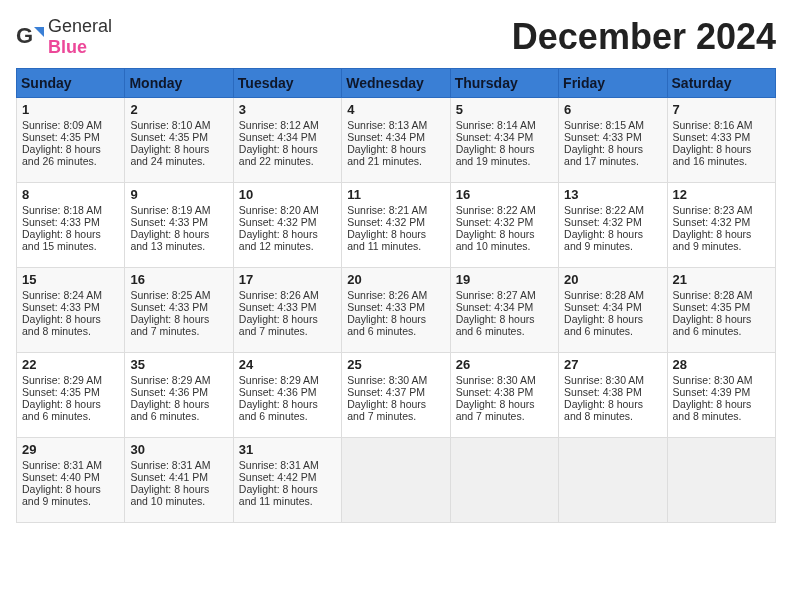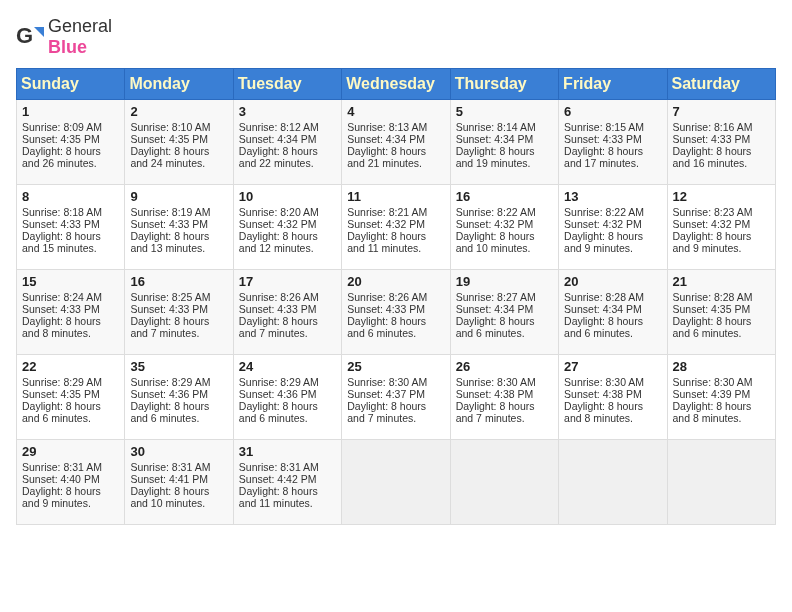--- a/index.html
+++ b/index.html
@@ -37,22 +37,22 @@
       font-size: 14px;
       color: #555;
     }
     table {
       width: 100%;
       border-collapse: collapse;
       table-layout: fixed;
     }
     thead tr th {
       background-color: #3a7fd5;
-      color: #fef9c3;
-      font-size: 16px;
+      color: #0f172a;
+      font-size: 14px;
       font-weight: bold;
       padding: 6px 4px;
       text-align: left;
       border: 1px solid #2a6abf;
     }
     tbody tr td {
       vertical-align: top;
       padding: 4px 5px;
       border: 1px solid #ddd;
       font-size: 10.5px;
@@ -86,20 +86,21 @@
     <svg class="logo-icon" viewBox="0 0 28 28">
       <text x="0" y="20" font-size="22" font-weight="bold" fill="#333">G</text>
       <polygon points="18,4 28,4 28,14" fill="#3a7fd5"></polygon>
     </svg>
     <div>
       <span style="font-size:18px;font-weight:normal;color:#333;">General</span><br>
       <span style="font-size:18px;font-weight:bold;color:#ec4899;">Blue</span>
     </div>
   </div>
   <div class="title-area">
+    <div class="month-title">December 2024</div>
   </div>
 </div>
 
 <table>
   <thead>
     <tr id="header-row">
         <th>Sunday</th>
         <th>Monday</th>
         <th>Tuesday</th>
         <th>Wednesday</th>

